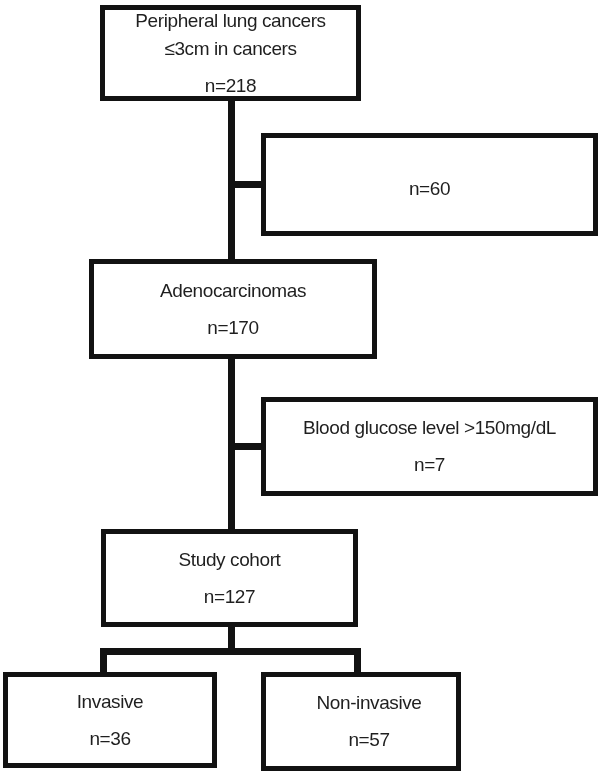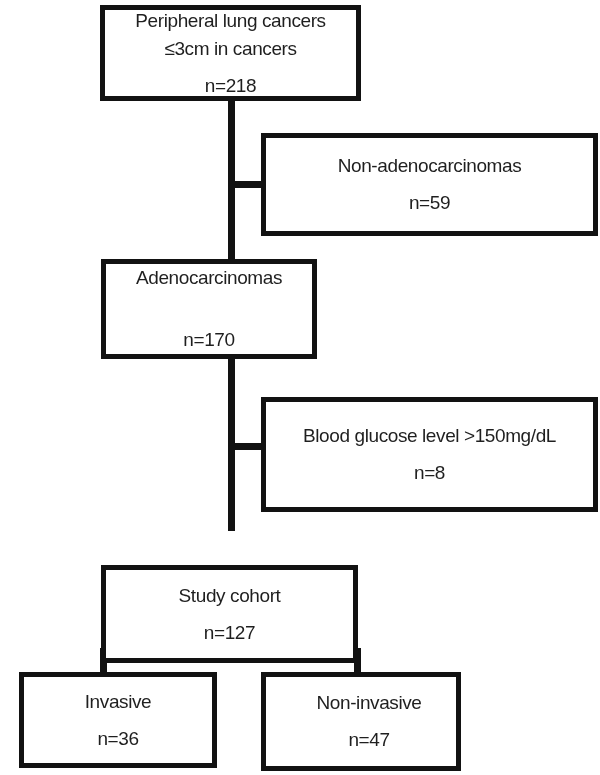--- a/index.html
+++ b/index.html
@@ -34,24 +34,24 @@
   }
   .flow-box .count{margin-top:9px;}
   .flow-box.three-line .count{margin-top:9px;}
   .conn{
     position:absolute;
     background:var(--line);
   }
   
   #box-peripheral   {left:100px; top:5px;   width:261px; height:96px;}
   #box-nonadeno     {left:261px; top:133px; width:337px; height:103px;}
-  #box-adeno        {left:101px; top:259px; width:216px; height:100px;justify-content:space-between;}
-  #box-glucose      {left:261px; top:397px; width:337px; height:115px;}
-  #box-cohort       {left:101px; top:529px; width:257px; height:98px;margin-top:36px;}
-  #box-invasive     {left:19px;   top:672px; width:198px; height:96px;}
+  #box-adeno        {left:89px; top:259px; width:288px; height:100px;}
+  #box-glucose      {left:261px; top:397px; width:337px; height:99px;}
+  #box-cohort       {left:101px; top:529px; width:257px; height:98px;}
+  #box-invasive     {left:3px;   top:672px; width:214px; height:96px;}
   #box-noninvasive  {left:261px; top:672px; width:200px; height:99px;padding-left:16px;}
   
   #conn-top-adeno    {left:228px; top:100px; width:7px;   height:161px;}
   #conn-branch-nonadeno{left:231px; top:181px; width:32px; height:7px;}
   #conn-adeno-cohort {left:228px; top:357px; width:7px;   height:174px;}
   #conn-branch-glucose{left:231px; top:443px; width:32px; height:7px;}
   #conn-cohort-stub  {left:228px; top:625px; width:7px;   height:30px;}
   #conn-split        {left:100px; top:648px; width:261px; height:7px;}
   #conn-drop-left    {left:100px; top:648px; width:7px;   height:26px;}
   #conn-drop-right   {left:354px; top:648px; width:7px;   height:26px;}
@@ -70,42 +70,41 @@
   <div class="conn" id="conn-drop-left"></div>
   <div class="conn" id="conn-drop-right"></div>
 
   <div class="flow-box three-line" id="box-peripheral">
     <div class="label">Peripheral lung cancers</div>
     <div class="label">≤3cm in cancers</div>
     <div class="count">n=218</div>
   </div>
 
   <div class="flow-box" id="box-nonadeno">
-    <div class="label">Non-adenocarcinomas</div>
-    <div class="count">n=59</div>
+    <div class="count">n=60</div>
   </div>
 
   <div class="flow-box" id="box-adeno">
     <div class="label">Adenocarcinomas</div>
     <div class="count">n=170</div>
   </div>
 
   <div class="flow-box" id="box-glucose">
     <div class="label">Blood glucose level &gt;150mg/dL</div>
-    <div class="count">n=8</div>
+    <div class="count">n=7</div>
   </div>
 
   <div class="flow-box" id="box-cohort">
     <div class="label">Study cohort</div>
     <div class="count">n=127</div>
   </div>
 
   <div class="flow-box" id="box-invasive">
     <div class="label">Invasive</div>
     <div class="count">n=36</div>
   </div>
 
   <div class="flow-box" id="box-noninvasive">
     <div class="label">Non-invasive</div>
-    <div class="count">n=47</div>
+    <div class="count">n=57</div>
   </div>
 
 </div>
 
 </body></html>

